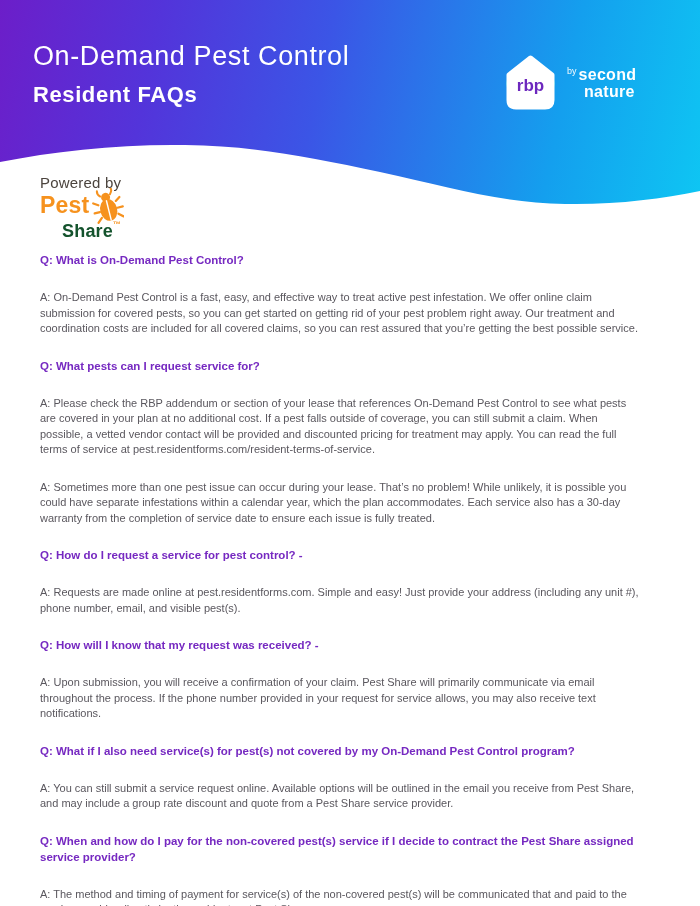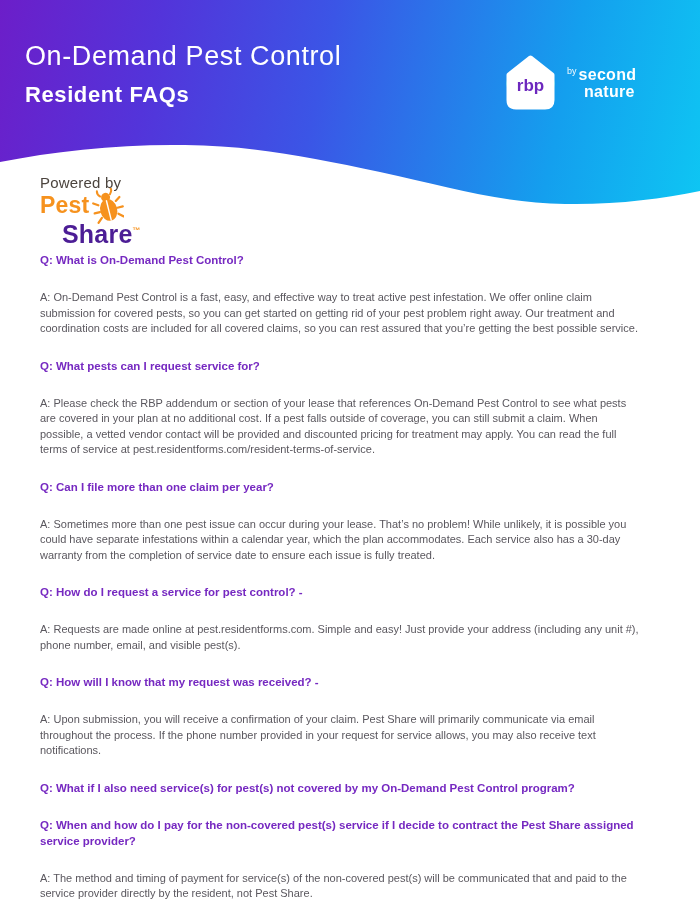--- a/index.html
+++ b/index.html
@@ -13,41 +13,41 @@
     overflow: hidden;
   }
 
   
   .header {
     position: relative;
     width: 700px;
     height: 230px;
     background: linear-gradient(102deg, #6c1ec9 0%, #5334da 22%, #3b55e6 45%, #149fee 78%, #0ec7f3 100%);
   }
-  .titles { position: absolute; left: 25px; top: 41px; color: #ffffff; }
+  .titles { position: absolute; left: 33px; top: 41px; color: #ffffff; }
   .title-line1 { font-size: 27px; font-weight: 400; letter-spacing: 0.6px; }
   .title-line2 { font-size: 22px; font-weight: 700; letter-spacing: 0.6px; margin-top: 10px; }
 
   .brand { position: absolute; left: 504px; top: 54px; display: flex; align-items: flex-start; }
   .brand-badge { width: 53px; height: 59px; }
   .brand-text { margin-left: 10px; margin-top: 13px; color: #ffffff; line-height: 1; }
   .brand-by { font-size: 9px; font-weight: 400; vertical-align: 6px; margin-right: 2px; opacity: 0.95; }
   .brand-second { font-size: 16px; font-weight: 700; letter-spacing: 0.3px; }
   .brand-nature { font-size: 16px; font-weight: 700; letter-spacing: 0.3px; padding-left: 17px; margin-top: 1px; }
 
   .wave { position: absolute; left: 0; bottom: 0; width: 700px; height: 100px; display: block; }
 
   
   .powered { position: absolute; left: 40px; top: 174px; z-index: 3; }
   .powered-label { font-size: 15px; color: #4b443e; letter-spacing: 0.2px; }
   .pest-row { display: flex; align-items: flex-start; margin-top: 1px; text-align: right; }
   .pest-word { font-size: 23px; font-weight: 800; color: #f6921e; letter-spacing: 0.2px; }
   .bug { width: 32px; height: 38px; margin-left: 3px; margin-top: -4px; }
   .share-row { margin-top: -6px; padding-left: 22px; }
-  .share-word { font-size: 25px; font-weight: 800; color: #4c1d95; letter-spacing: 0.2px; }
+  .share-word { font-size: 18px; font-weight: 800; color: #14532d; letter-spacing: 0.2px; }
   .tm { font-size: 8px; color: #f6921e; vertical-align: 10px; font-weight: 700; }
 
   
   .faq-list { padding: 22px 60px 0 40px; }
   .faq-section { margin-bottom: 21px; }
   .question {
     color: #7629c1;
     font-size: 11.5px;
     font-weight: 700;
     line-height: 16px;
@@ -120,33 +120,33 @@
   <div class="faq-list">
     <div class="faq-section">
       <div class="question">Q: What is On-Demand Pest Control?</div>
       <div class="answer">A: On-Demand Pest Control is a fast, easy, and effective way to treat active pest infestation. We offer online claim submission for covered pests, so you can get started on getting rid of your pest problem right away. Our treatment and coordination costs are included for all covered claims, so you can rest assured that you’re getting the best possible service.</div>
     </div>
     <div class="faq-section">
       <div class="question">Q: What pests can I request service for?</div>
       <div class="answer">A: Please check the RBP addendum or section of your lease that references On-Demand Pest Control to see what pests are covered in your plan at no additional cost. If a pest falls outside of coverage, you can still submit a claim. When possible, a vetted vendor contact will be provided and discounted pricing for treatment may apply. You can read the full terms of service at pest.residentforms.com/resident-terms-of-service.</div>
     </div>
     <div class="faq-section">
-      <div class="question">Q: Can I file more than one claim per year?</div>
       <div class="answer">A: Sometimes more than one pest issue can occur during your lease. That’s no problem! While unlikely, it is possible you could have separate infestations within a calendar year, which the plan accommodates. Each service also has a 30-day warranty from the completion of service date to ensure each issue is fully treated.</div>
     </div>
     <div class="faq-section">
       <div class="question">Q: How do I request a service for pest control? -</div>
       <div class="answer">A: Requests are made online at pest.residentforms.com. Simple and easy! Just provide your address (including any unit #), phone number, email, and visible pest(s).</div>
     </div>
     <div class="faq-section">
       <div class="question">Q: How will I know that my request was received? -</div>
       <div class="answer">A: Upon submission, you will receive a confirmation of your claim. Pest Share will primarily communicate via email throughout the process. If the phone number provided in your request for service allows, you may also receive text notifications.</div>
     </div>
     <div class="faq-section">
       <div class="question">Q: What if I also need service(s) for pest(s) not covered by my On-Demand Pest Control program?</div>
+      <div class="answer">A: You can still submit a service request online. Available options will be outlined in the email you receive from Pest Share, and may include a group rate discount and quote from a Pest Share service provider.</div>
     </div>
     <div class="faq-section">
       <div class="question">Q: When and how do I pay for the non-covered pest(s) service if I decide to contract the Pest Share assigned service provider?</div>
       <div class="answer">A: The method and timing of payment for service(s) of the non-covered pest(s) will be communicated that and paid to the service provider directly by the resident, not Pest Share.</div>
     </div>
     <div class="faq-section">
       <div class="question">Q: What happens if I receive a bill after the service?</div>
 
     </div>
   </div>

